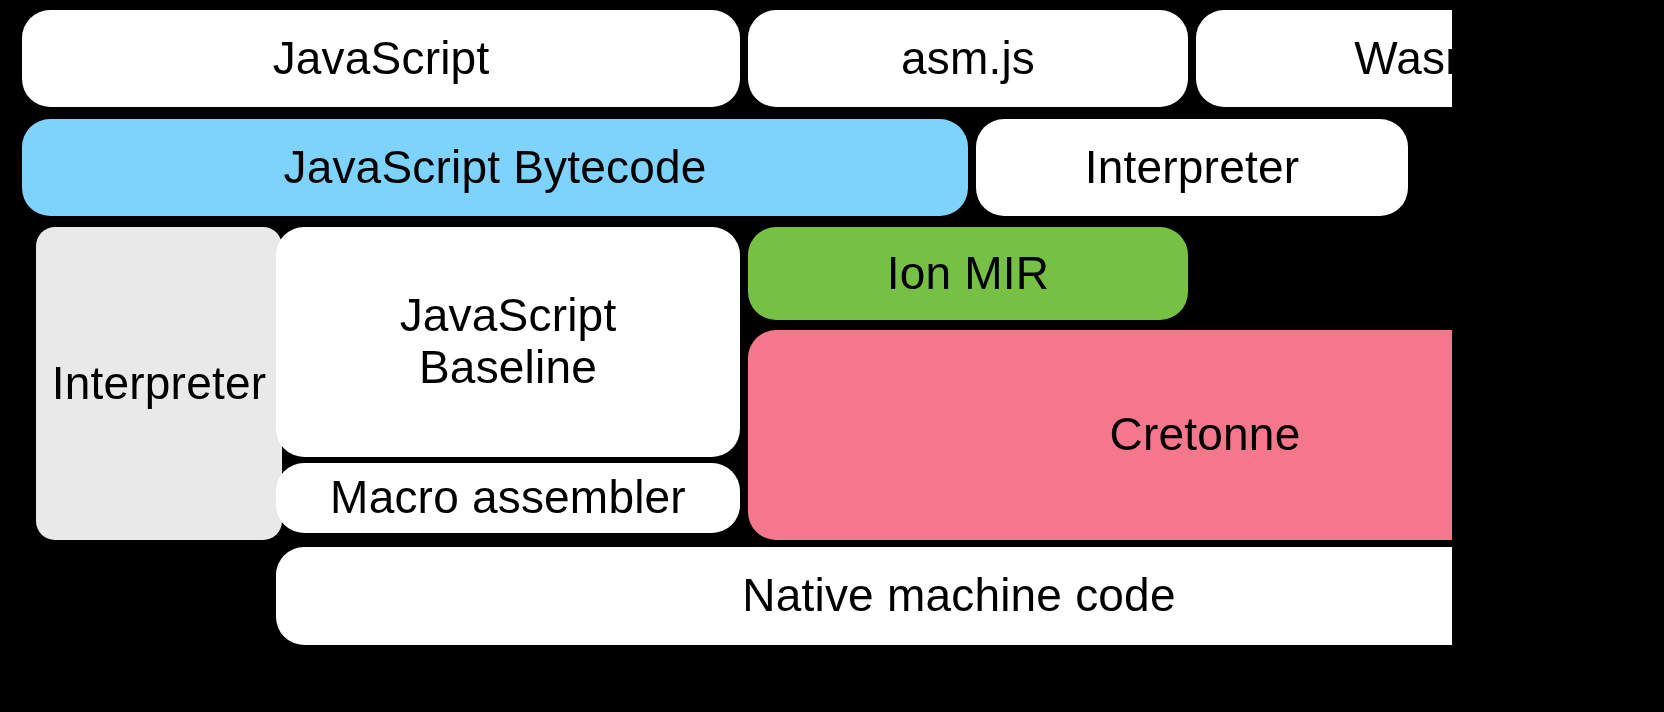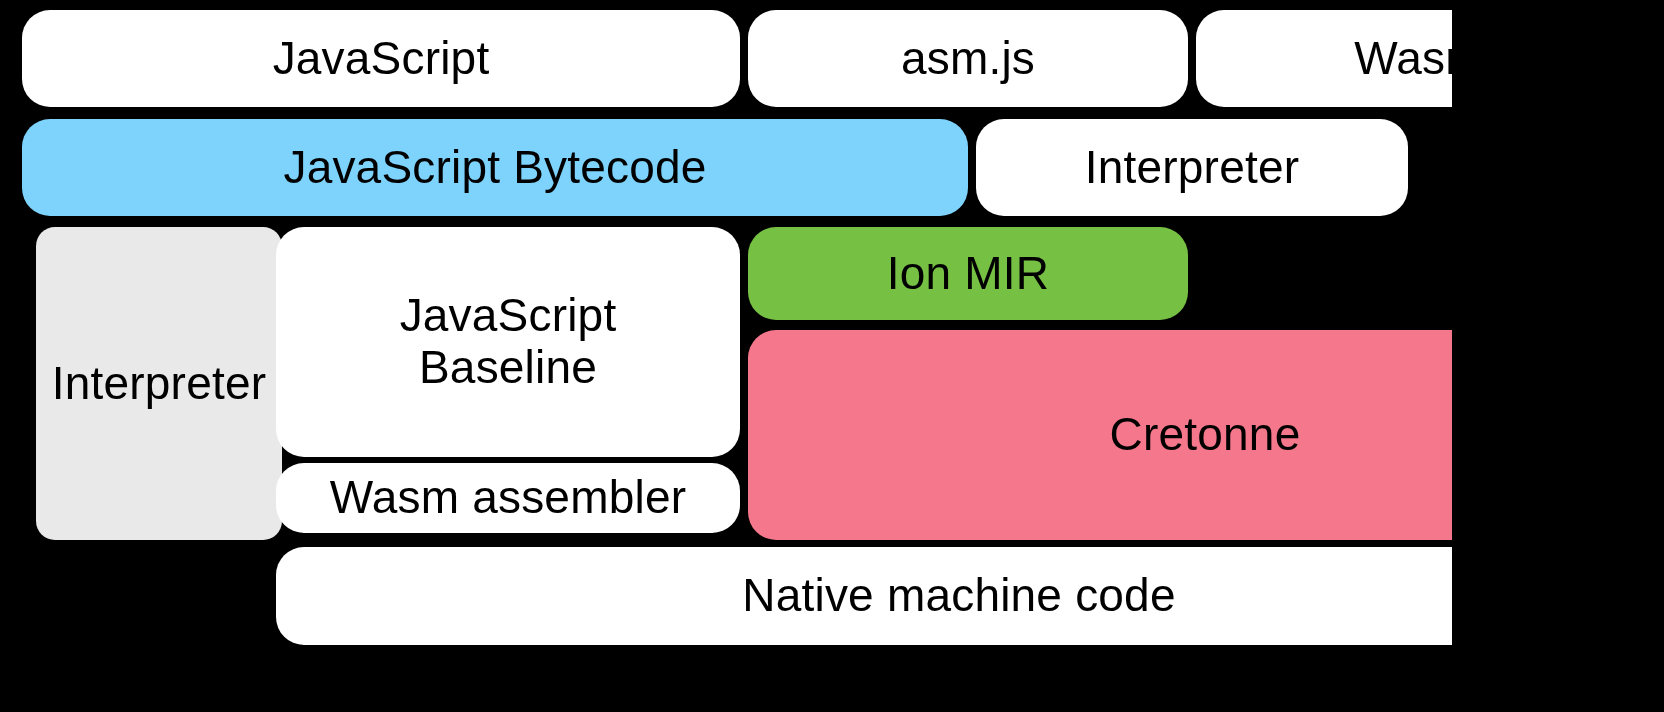--- a/index.html
+++ b/index.html
@@ -72,21 +72,21 @@
 
   <div class="box fill-white" id="box-javascript-bytecode" style="background: #7dd3fc;">JavaScript Bytecode</div>
 
   <div class="box fill-white" id="box-baldrmonkey" style="background: rgb(255, 255, 255);">Interpreter</div>
 
   <div class="box fill-grey" id="box-interpreter" style="background: rgb(233, 233, 233);">Interpreter</div>
 
   <div class="box fill-white" id="box-javascript-baseline" style="background: rgb(255, 255, 255);">JavaScript
 Baseline</div>
 
-  <div class="box fill-white" id="box-macro-assembler" style="background: rgb(255, 255, 255);">Wasm assembler</div>
+  <div class="box fill-white" id="box-macro-assembler" style="background: rgb(255, 255, 255);">Macro assembler</div>
 
   <div class="box fill-green" id="box-ion-mir" style="background: rgb(118, 192, 67);">Ion MIR</div>
 
   <div class="box fill-pink" id="box-cretonne" style="background: rgb(244, 119, 140);">Cretonne</div>
 
   <div class="box fill-white" id="box-native-machine-code" style="background: rgb(255, 255, 255);">Native machine code</div>
 
 </div>
 
 </body></html>

